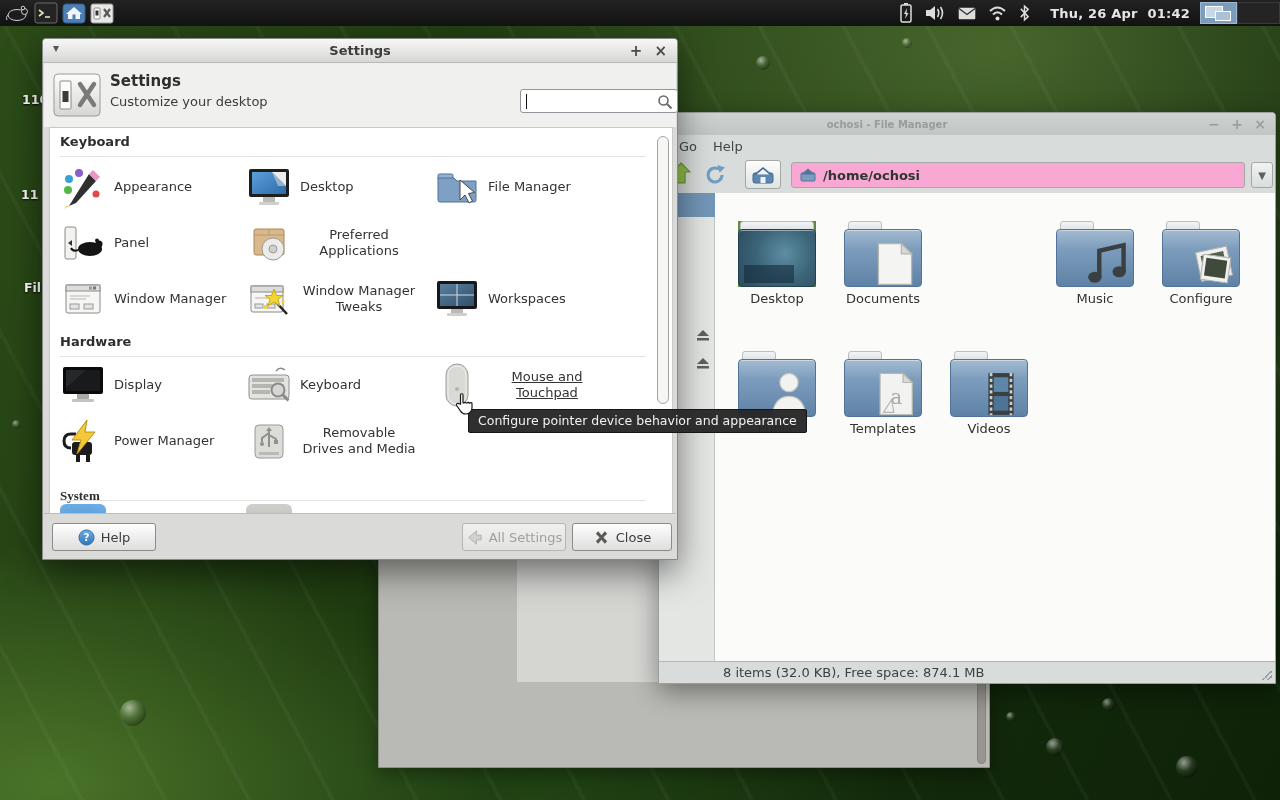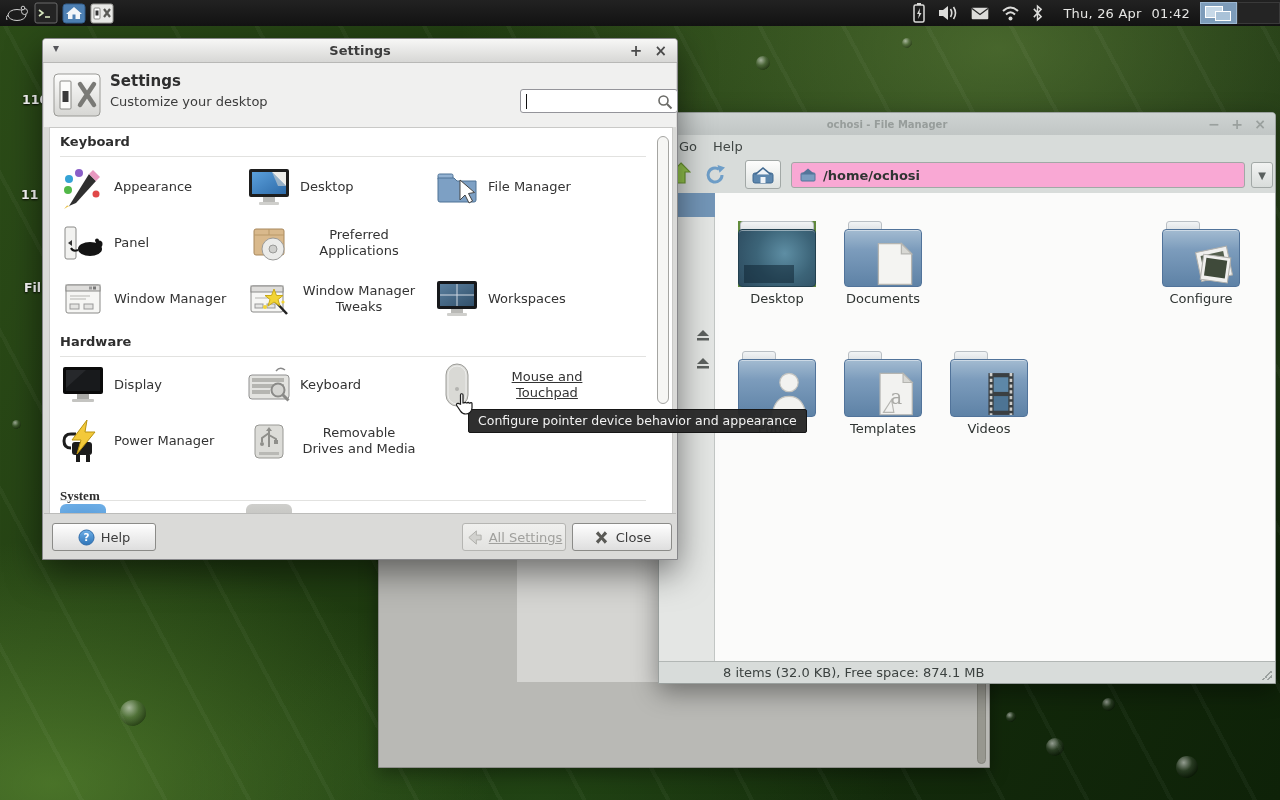--- a/index.html
+++ b/index.html
@@ -19,21 +19,21 @@
       linear-gradient(115deg, #2c4c18 0%, #1e3a10 40%, #132a0b 75%, #0e2208 100%);
   }
   .drop { position:absolute; border-radius:50%;
     background:radial-gradient(circle at 35% 30%, rgba(255,255,255,.55), rgba(255,255,255,.1) 40%, rgba(0,0,0,.3) 75%, transparent 78%);
   }
   .dlabel { position:absolute; color:#fff; font-size:12.5px; font-weight:bold;
     text-shadow:0 1px 2px rgba(0,0,0,.9); }
 
   
   .panel { position:absolute; left:0; top:0; width:1280px; height:26px;
-    background:linear-gradient(#222,#121212); z-index:50; display:flex; align-items:center; }
+    background:linear-gradient(#222,#121212); z-index:50; display:flex; align-items:center;font-weight:bold; }
   .plaunch { width:26px; height:22px; margin:0 1px; display:flex; align-items:center; justify-content:center; }
   .plaunch svg { width:24px; height:22px; }
   .panel-right { position:absolute; right:0; top:0; height:26px; display:flex; align-items:center; }
   .tray-ic { margin:0 6px; display:flex; align-items:center; }
   .clock { color:#e6e6e4; font-size:13px; margin:0 10px 0 14px; letter-spacing:.2px; }
   .clock .t { margin-left:10px; }
   .pager { display:flex; height:22px; margin:0; }
   .ws { height:22px; border:1px solid #50667c; position:relative; }
   .ws.active { width:37px; background:#7d9cba; border-color:#9db8d2; }
   .ws.other { width:43px; background:#242424; border-color:#3a3a3a; }
@@ -138,21 +138,21 @@
   .stub1 { left:10px; top:376px; background:radial-gradient(circle at 50% 120%, #2e74b8, #6fb0e8); }
   .stub2 { left:196px; top:376px; background:linear-gradient(#cfcfcc,#aaaaa6); }
   .sw-btnbar { position:absolute; left:1px; right:1px; bottom:0; height:46px; background:#dadad8;
     border-top:1px solid #bcbcba; }
   .btn { position:absolute; top:9px; height:28px; background:linear-gradient(#fefefe,#dedede);
     border:1px solid #8b8b88; border-radius:3px; display:flex; align-items:center; justify-content:center;
     gap:6px; font-size:13px; color:#3c3c3c; }
   .btn svg { width:17px; height:17px; }
   .btn.disabled { color:#a0a09d; background:linear-gradient(#f0f0ee,#e2e2e0); border-color:#b5b5b2; }
   .btn-help { left:8px; width:104px; }
-  .btn-allsettings { left:418px; width:104px;text-decoration:underline; }
+  .btn-allsettings { left:418px; width:104px; }
   .btn-close { left:528px; width:100px; }
 
   
   .tooltip { position:absolute; left:468px; top:409px; height:24px; padding:3px 9px 0 9px;
     background:rgba(38,38,38,.96); border:1px solid #161616; border-radius:2px;
     color:#f2f2f2; font-size:12.5px; white-space:nowrap; z-index:40; }
   .cursor { position:absolute; left:452px; top:392px; width:24px; height:24px; z-index:60; }
 </style>
 </head>
 <body>
@@ -252,20 +252,34 @@
             <div class="tab"></div>
             <div class="fbody"></div>
             <div class="emblem">
               <svg viewBox="0 0 30 36">
                 <path d="M2 2 h18 l8 8 v24 h-26 z" fill="#f4f4f2" stroke="#b5b5b1"></path>
                 <path d="M20 2 l8 8 h-8 z" fill="#d8d8d4" stroke="#b5b5b1"></path>
               </svg>
             </div>
           </div>
           <div class="flabel">Documents</div>
+        </div>
+        <div class="fitem" style="left: 332px; top: 28px;">
+          <div class="folder">
+            <div class="tab"></div>
+            <div class="fbody"></div>
+            <div class="emblem">
+              <svg viewBox="0 0 38 40">
+                <path d="M12 32 V8 l22 -5 v24" fill="none" stroke="#3a3f42" stroke-width="4"></path>
+                <ellipse cx="8" cy="32" rx="6" ry="5" fill="#3a3f42"></ellipse>
+                <ellipse cx="30" cy="27" rx="6" ry="5" fill="#3a3f42"></ellipse>
+              </svg>
+            </div>
+          </div>
+          <div class="flabel">Music</div>
         </div>
         <div class="fitem" style="left: 438px; top: 28px;">
           <div class="folder">
             <div class="tab"></div>
             <div class="fbody"></div>
             <div class="emblem">
               <svg viewBox="0 0 40 40">
                 <g transform="rotate(-12 20 20)">
                   <rect x="6" y="6" width="30" height="28" fill="#f0f0ee" stroke="#b0b0ac"></rect>
                   <rect x="10" y="10" width="22" height="18" fill="#55604f"></rect>

